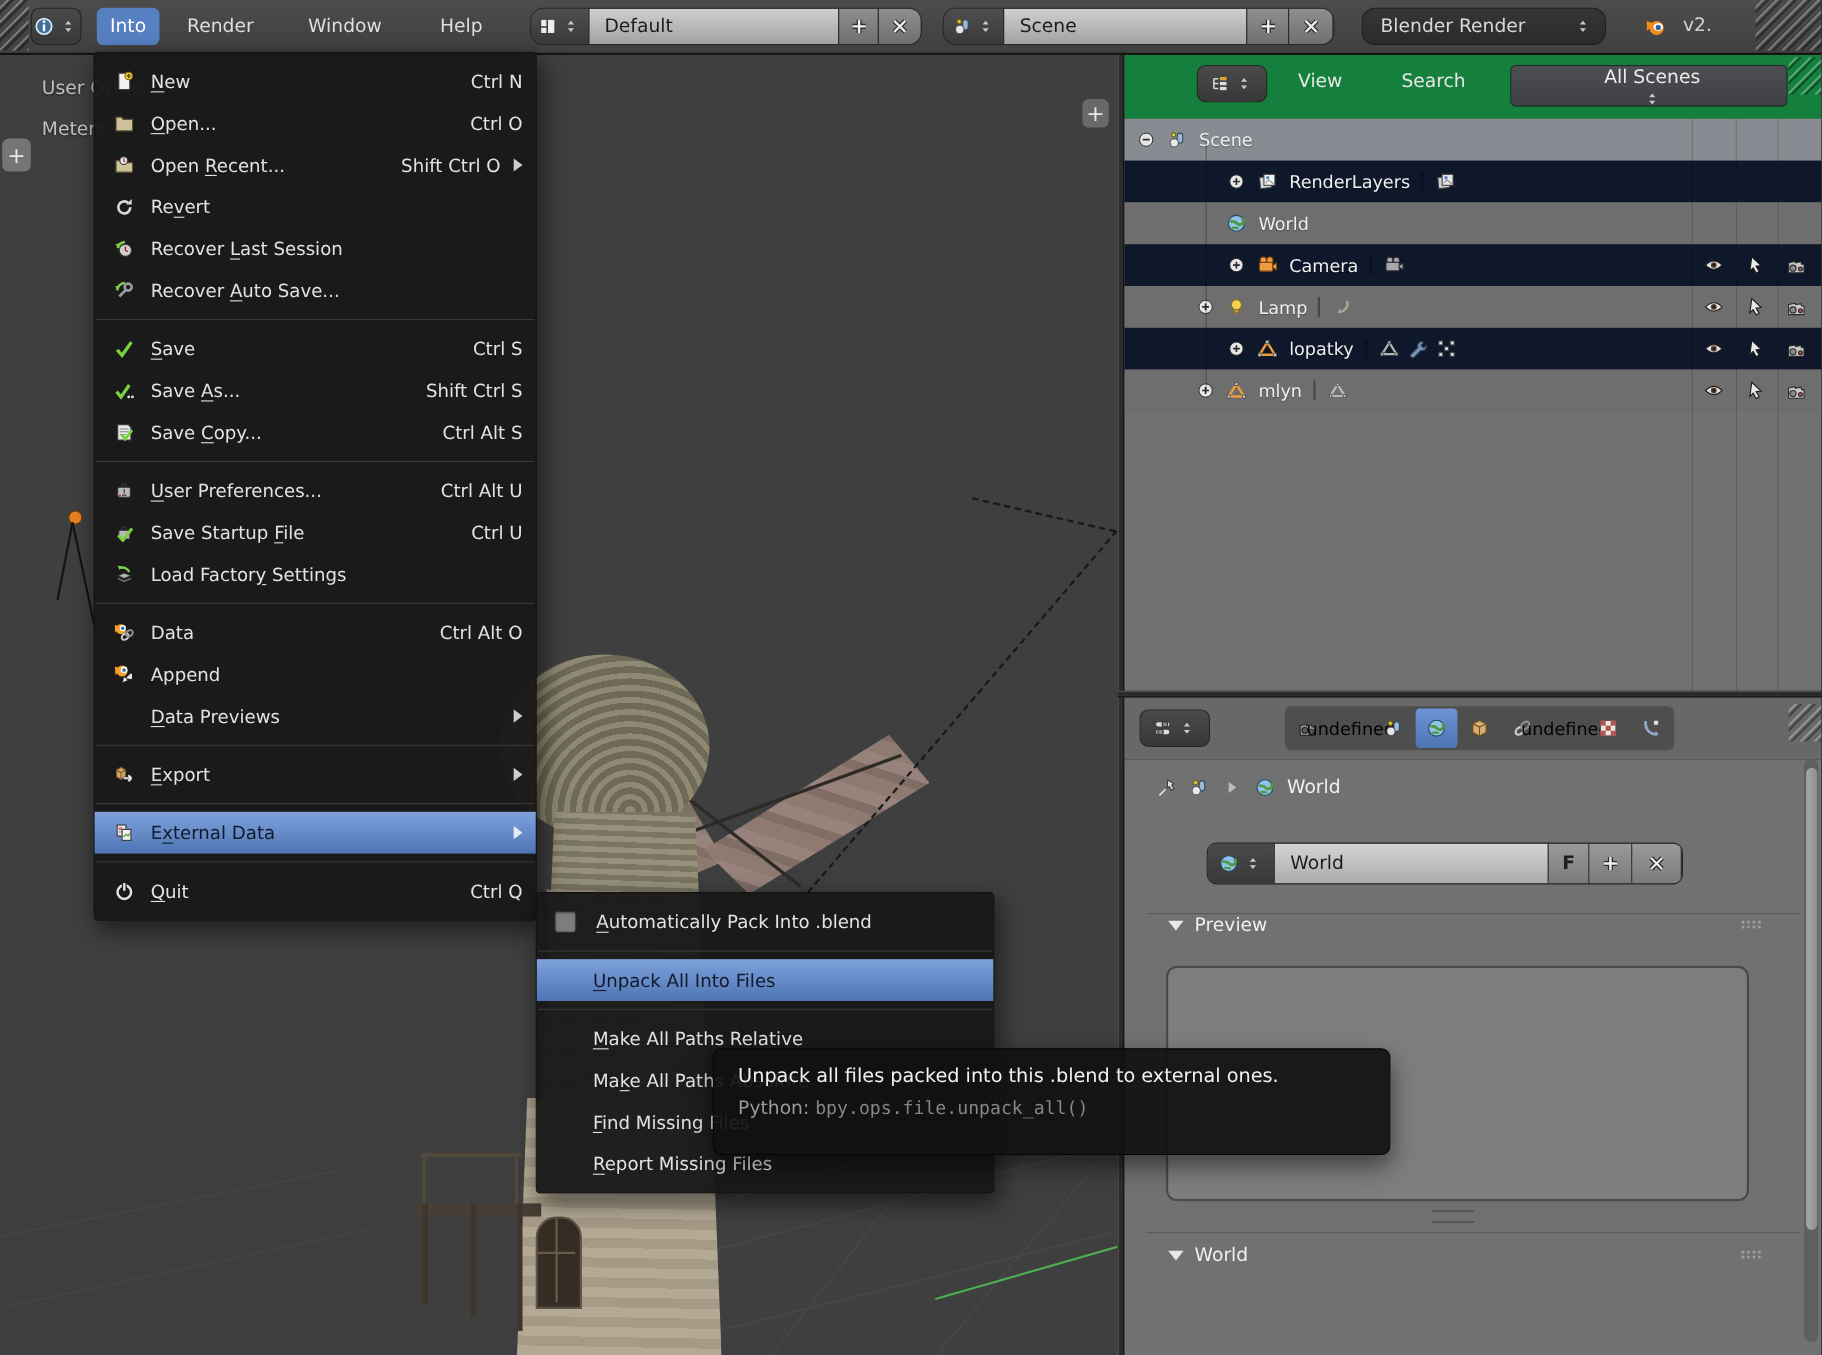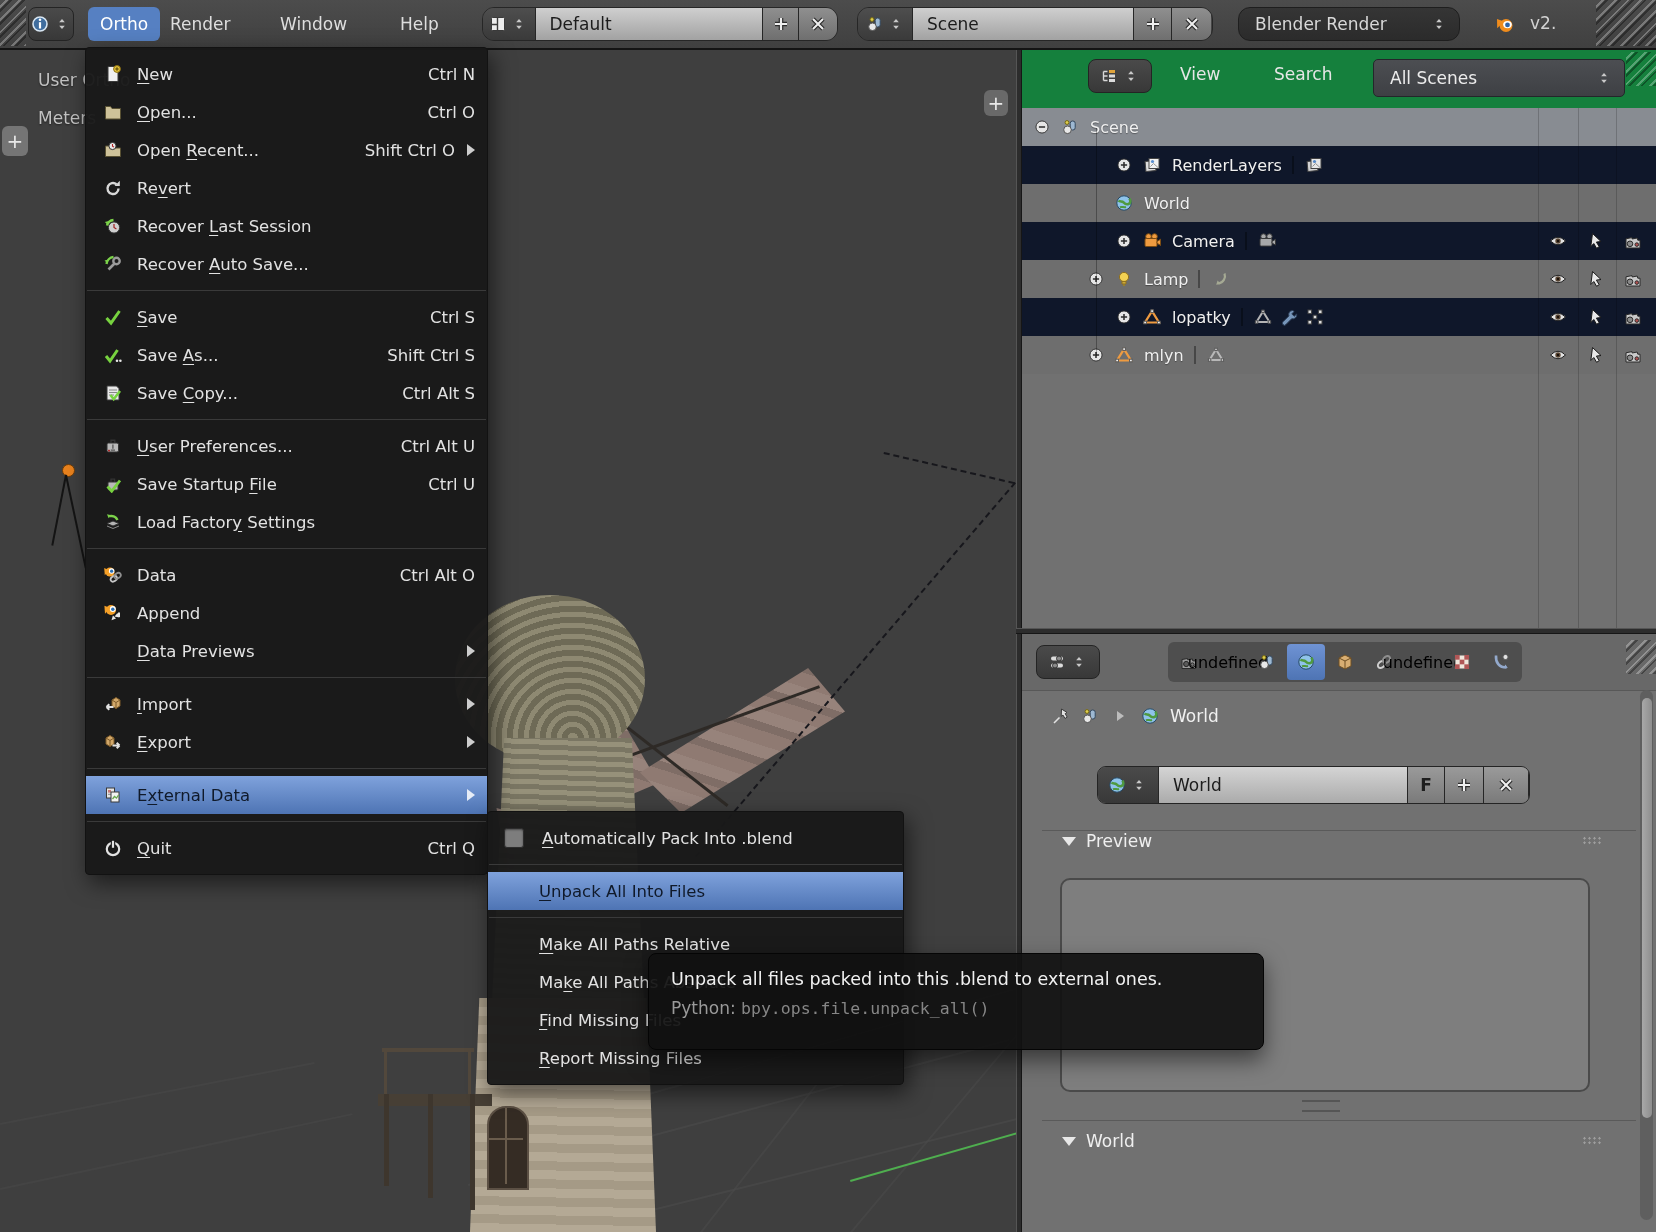--- a/index.html
+++ b/index.html
@@ -42,21 +42,21 @@
 
   
   .vsplit{position:absolute;left:1016px;top:48px;width:6px;height:1184px;background:#2c2c2c;border-left:1px solid #555;border-right:1px solid #161616;z-index:6;box-sizing:border-box;}
   .hsplit{position:absolute;left:1016px;top:628px;width:640px;height:6px;background:#2c2c2c;border-top:1px solid #555;border-bottom:1px solid #161616;z-index:7;box-sizing:border-box;}
   .grip{position:absolute;background:repeating-linear-gradient(135deg,transparent 0 4px,rgba(255,255,255,.28) 4px 6px,transparent 6px 7px,rgba(0,0,0,.35) 7px 9px);z-index:21;}
 
   
   .outliner{position:absolute;left:1022px;top:48px;width:634px;height:580px;background:#717171;z-index:5;overflow:hidden;}
   .out-header{position:absolute;left:0;top:0;width:634px;height:60px;background:#15803d;border-bottom:1px solid #5c5c5c;}
   .out-menu{position:absolute;top:16px;color:#e6e6e6;font-size:17px;}
-  .dropdown{position:absolute;background:linear-gradient(#4c4e52,#3e4044);border:1px solid #24262a;border-radius:5px;color:#eceie8;color:#ececec;font-size:17px;display:flex;align-items:center;box-sizing:border-box;}
+  .dropdown{position:absolute;background:linear-gradient(#4c4e52,#3e4044);border:1px solid #24262a;border-radius:5px;color:#eceie8;color:#ececec;font-size:17px;display:flex;align-items:center;box-sizing:border-box;flex-direction:column;}
   .out-rows{position:absolute;left:0;top:60px;width:634px;}
   .out-row{position:relative;width:634px;height:38px;display:flex;align-items:center;font-size:16px;color:#f0f0f0;text-shadow:0 1px 1px rgba(0,0,0,.35);}
   .out-row.even{background:#6e6e6e;}
   .out-row.odd{background:#0f172a;padding-left:28px;}
   .out-row.selected{background:#888c92;}
   .out-pipe{width:2px;height:18px;background:rgba(0,0,0,.35);margin:0 10px;}
   .out-extra{display:flex;align-items:center;gap:6px;opacity:.95;}
   .tog{position:absolute;top:9px;width:20px;height:20px;}
   .colsep{position:absolute;top:60px;width:1px;height:520px;background:rgba(0,0,0,.18);}
   .tree-line{position:absolute;width:1px;background:rgba(0,0,0,.3);}
@@ -641,21 +641,21 @@
             <rect x="7.9" y="7.2" width="2.2" height="6.3" fill="#fff"></rect>
           </svg>
         </span>
       <span class="ic">
           <svg viewBox="0 0 18 18" width="14" height="14">
             <path d="M9 2.5l3.6 4.4H5.4z" fill="#c9c9c9"></path>
             <path d="M9 15.5l3.6-4.4H5.4z" fill="#c9c9c9"></path>
           </svg>
         </span>
     </div>
-    <span class="tb-menu active" style="left:88px">Ortho</span>
+    <span class="tb-menu active" style="left:88px">Into</span>
     <span class="tb-menu" style="left:158px">Render</span>
     <span class="tb-menu" style="left:268px">Window</span>
     <span class="tb-menu" style="left:388px">Help</span>
 
     <div class="grp" style="left:470px;width:356px">
       <div class="seg-dark" style="width:52px">
         <span class="ic">
             <svg viewBox="0 0 18 18" width="18" height="18">
               <rect x="2.5" y="2.5" width="13" height="13" rx="1" fill="#ececec" stroke="#3a3a3a"></rect>
               <path d="M8.5 2.5v13M2.5 9.5h6" stroke="#3a3a3a" stroke-width="1.4" fill="none"></path>
@@ -913,31 +913,20 @@
       </div>
       <div class="menu-item">
         <span class="mi-ic ic"></span>
         <span class="mi-label"><span class="u">D</span>ata Previews</span>
         <span class="mi-arrow"></span>
       </div>
       <div class="menu-sep"></div>
       <div class="menu-item">
         <span class="mi-ic ic">
           <svg viewBox="0 0 18 18" width="18" height="18">
-            <path d="M8 5l4-2.5L16 5v6l-4 2.5L8 11z" fill="#d2a86a" stroke="#7c5a28"></path>
-            <path d="M8 5l4 2.5L16 5M12 7.5v6" fill="none" stroke="#7c5a28"></path>
-            <path d="M9.5 12H2.5m0 0l2.8-2.8M2.5 12l2.8 2.8" stroke="#e2e2e2" stroke-width="2" fill="none"></path>
-          </svg>
-        </span>
-        <span class="mi-label"><span class="u">I</span>mport</span>
-        <span class="mi-arrow"></span>
-      </div>
-      <div class="menu-item">
-        <span class="mi-ic ic">
-          <svg viewBox="0 0 18 18" width="18" height="18">
             <path d="M2 5l4-2.5L10 5v6l-4 2.5L2 11z" fill="#d2a86a" stroke="#7c5a28"></path>
             <path d="M2 5l4 2.5L10 5M6 7.5v6" fill="none" stroke="#7c5a28"></path>
             <path d="M8.5 12.5h7m0 0l-2.8-2.8M15.5 12.5l-2.8 2.8" stroke="#e2e2e2" stroke-width="2" fill="none"></path>
           </svg>
         </span>
         <span class="mi-label"><span class="u">E</span>xport</span>
         <span class="mi-arrow"></span>
       </div>
       <div class="menu-sep"></div>
       <div class="menu-item hl">

